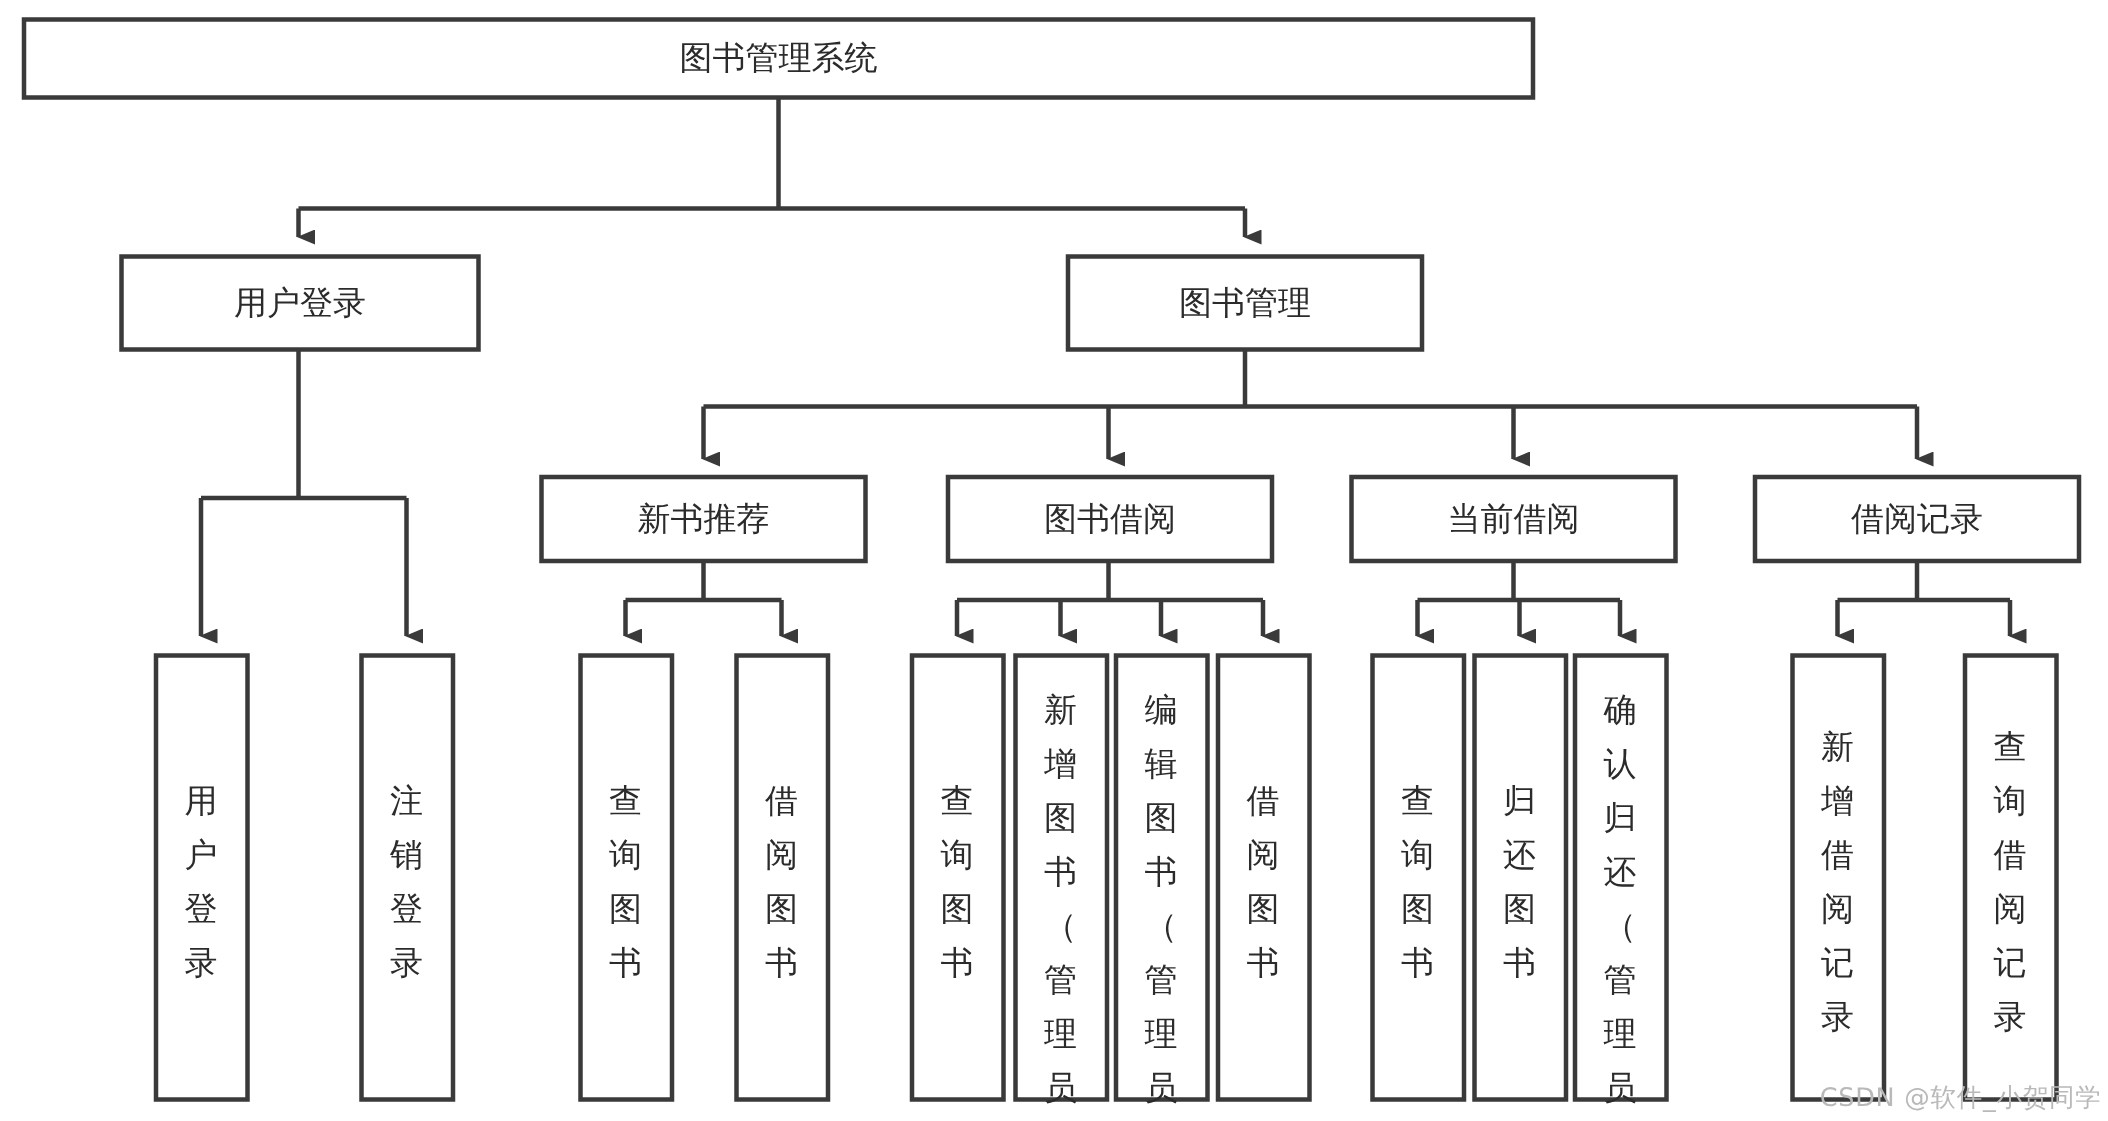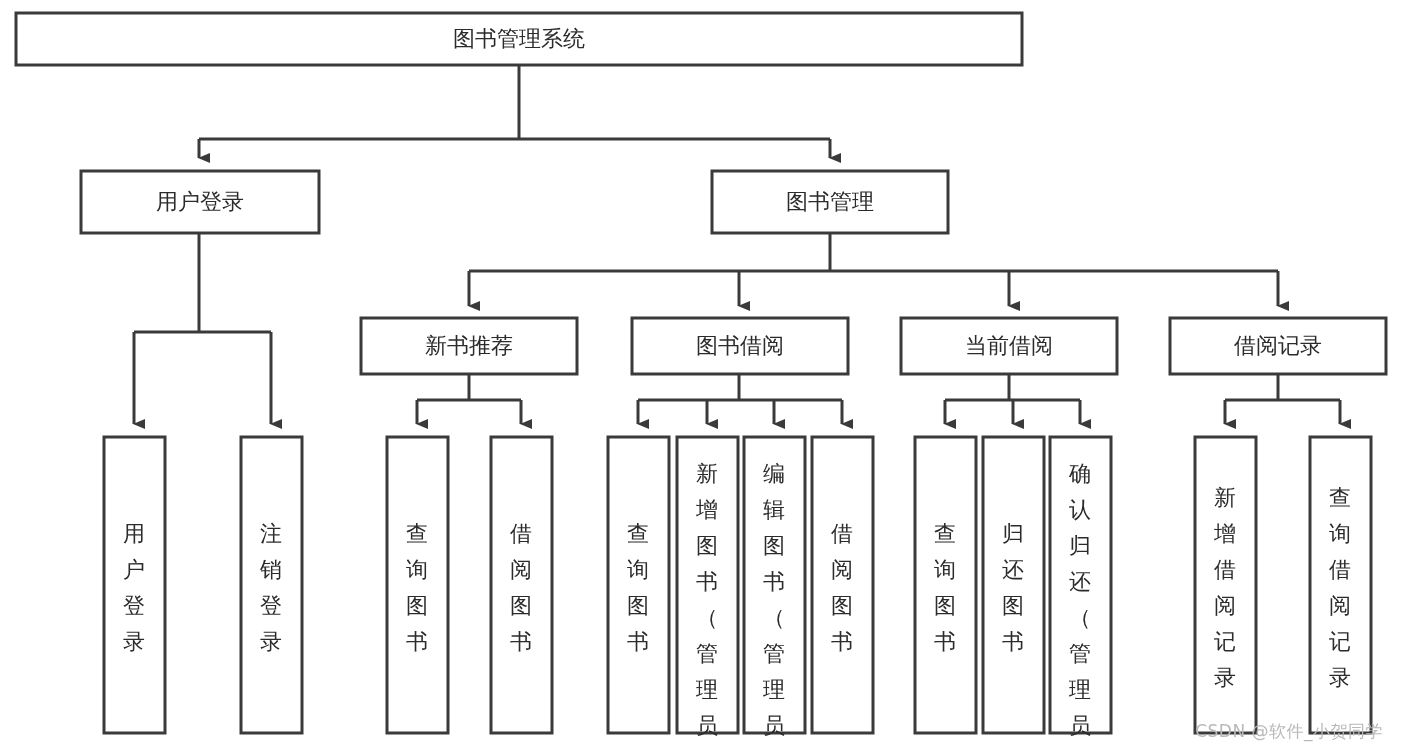--- a/index.html
+++ b/index.html
@@ -42,21 +42,21 @@
     dominant-baseline: middle;
   }
   .leaf-label {
     font-family: "DejaVu Sans", "Liberation Sans", sans-serif;
     font-size: 22px;
     fill: #2b2b2b;
     text-anchor: middle;
   }
   .watermark {
     position: absolute;
-    right: 22px;
+    right: 4px;
     bottom: 4px;
     font-family: "DejaVu Sans", "Liberation Sans", sans-serif;
     font-size: 17px;
     color: #b9b9b9;
     letter-spacing: 0.5px;
     white-space: nowrap;
     user-select: none;
   }
 </style>
 </head>

